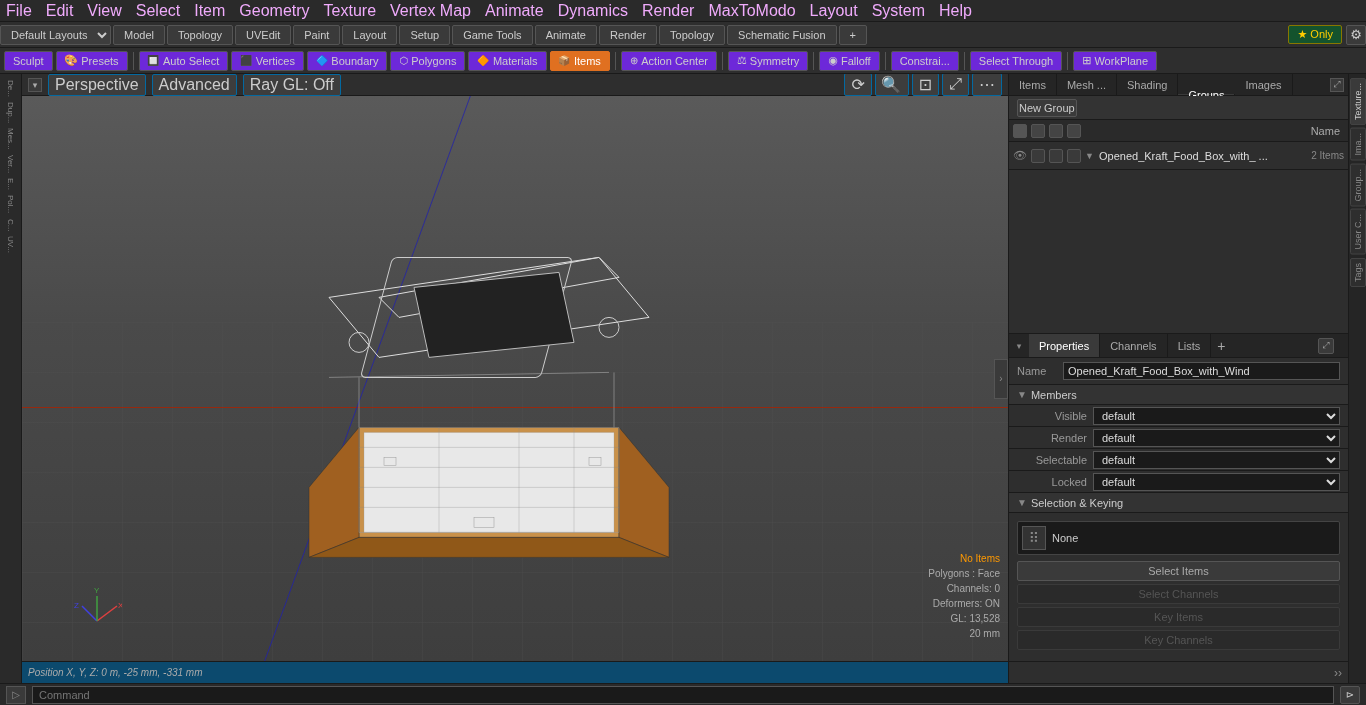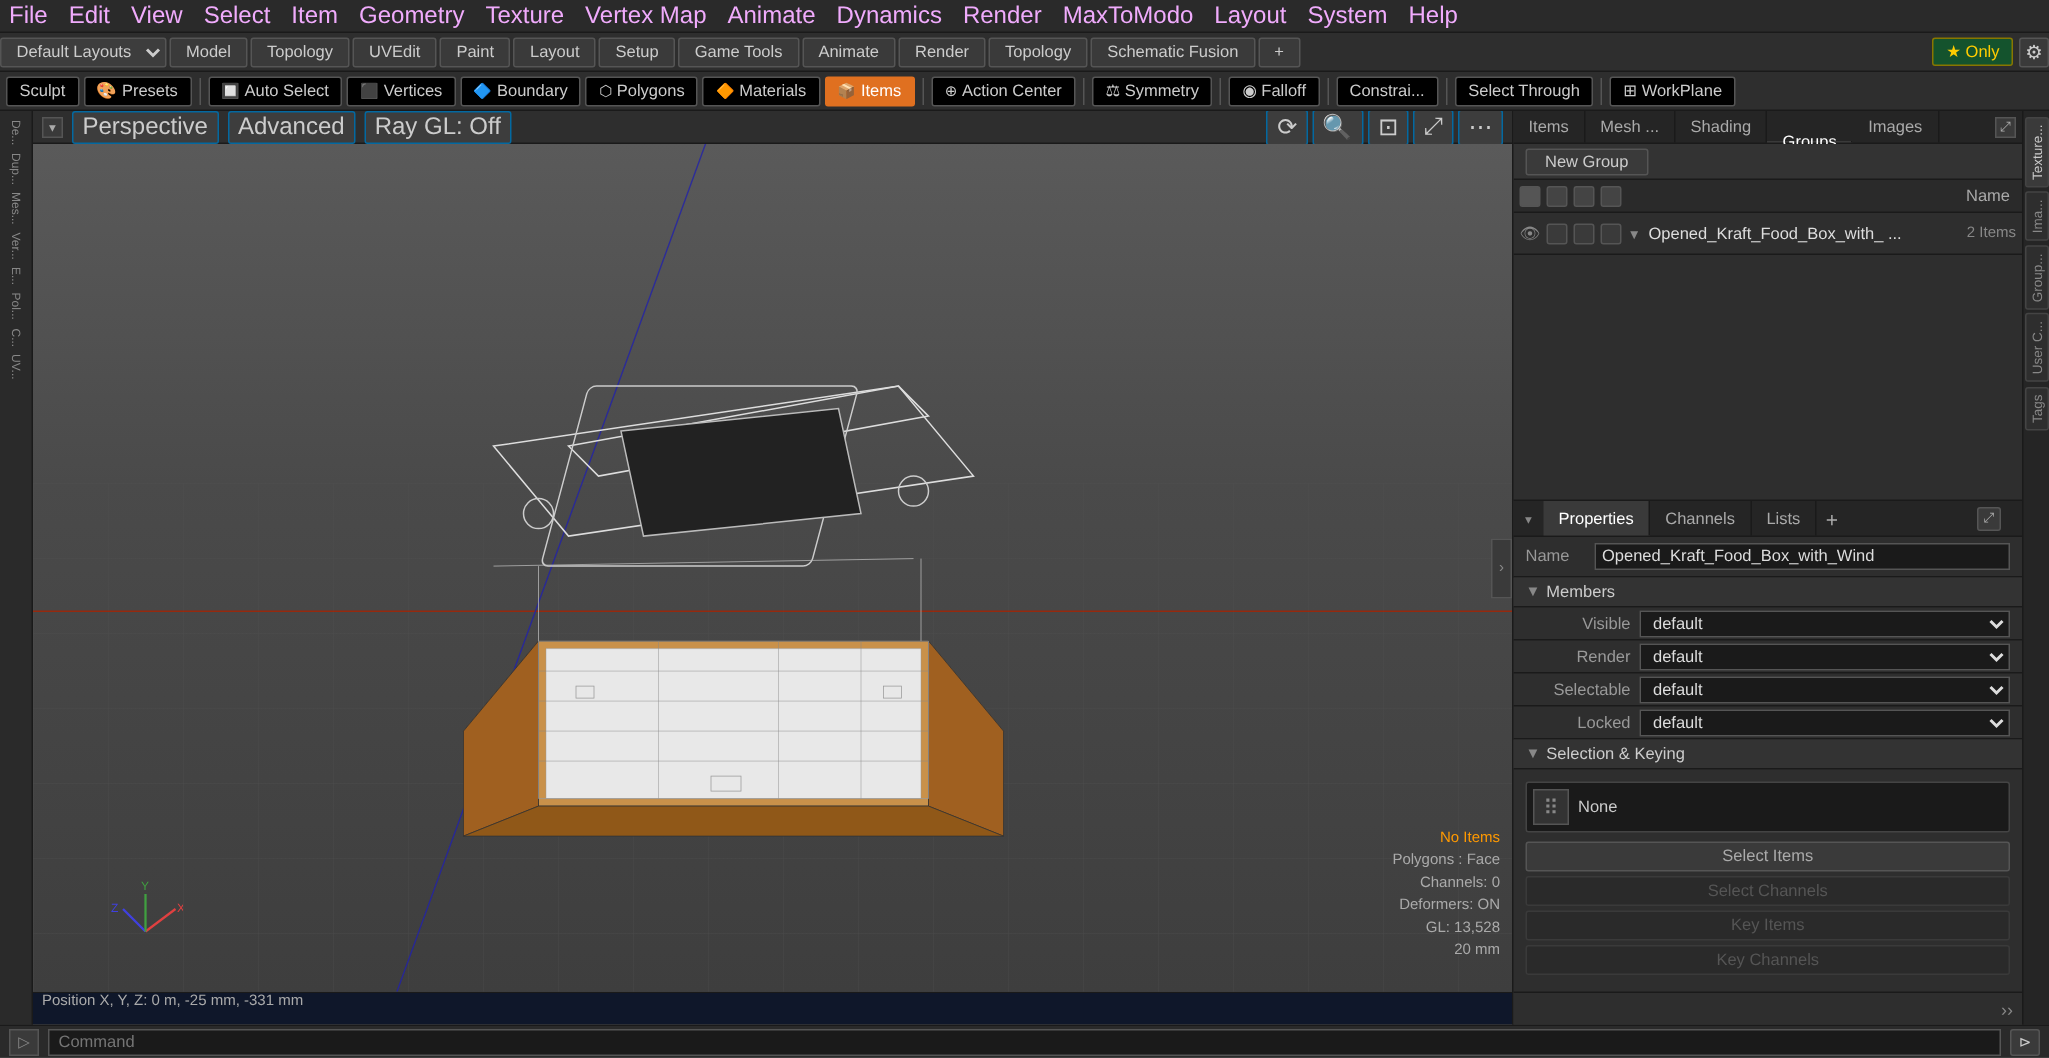--- a/index.html
+++ b/index.html
@@ -94,21 +94,21 @@
       display: flex;
       align-items: center;
       height: 26px;
       background: #2e2e2e;
       border-bottom: 1px solid #1a1a1a;
       padding: 0 4px;
       gap: 3px;
     }
     .toolbar-btn {
       padding: 2px 8px;
-      background: #000000;
+      background: #6d28d9;
       border: 1px solid #555;
       color: #ccc;
       font-size: 11px;
       cursor: pointer;
       border-radius: 2px;
       height: 20px;
       display: flex;
       align-items: center;
       gap: 3px;
     }
@@ -190,27 +190,28 @@
       text-align: right;
       font-size: 10px;
       color: #aaa;
       line-height: 1.5;
     }
     .vp-info .no-items {
       color: #ff9900;
     }
     #viewport-footer {
       height: 22px;
-      background: #0f172a;
+      background: #0c4a6e;
       border-top: 1px solid #1a1a1a;
       display: flex;
-      align-items: flex-start;
+      align-items: center;
       padding: 0 6px;
       font-size: 10px;
       color: #aaa;
+      font-style: italic;
     }
 
     
     #right-panel {
       width: 340px;
       background: #2e2e2e;
       border-left: 1px solid #1a1a1a;
       display: flex;
       flex-direction: column;
     }
@@ -749,21 +750,21 @@
       <div class="right-tab">Shading</div>
       <div class="right-tab active">Groups</div>
       <div class="right-tab">Images</div>
       <div style="margin-left:auto;display:flex;align-items:center;gap:2px;padding-right:4px;">
         <div style="width:14px;height:14px;background:#3a3a3a;border:1px solid #555;display:flex;align-items:center;justify-content:center;cursor:pointer;font-size:9px;color:#aaa;">⤢</div>
       </div>
     </div>
 
     <div id="groups-content">
       <div id="new-group-bar">
-        <div style="padding:2px 12px;background:#3a3a3a;border:1px solid #555;color:#ccc;font-size:11px;cursor:pointer;border-radius:2px;">New Group</div>
+        <div style="padding:2px 1px;background:#3a3a3a;border:1px solid #555;color:#ccc;font-size:11px;cursor:pointer;border-radius:2px;">New Group</div>
       </div>
       <div id="groups-list-header">
         <div class="list-header-icon" style="background:#555;"></div>
         <div class="list-header-icon"></div>
         <div class="list-header-icon"></div>
         <div class="list-header-icon"></div>
         <span class="list-header-name">Name</span>
       </div>
 
       <div class="group-item">

